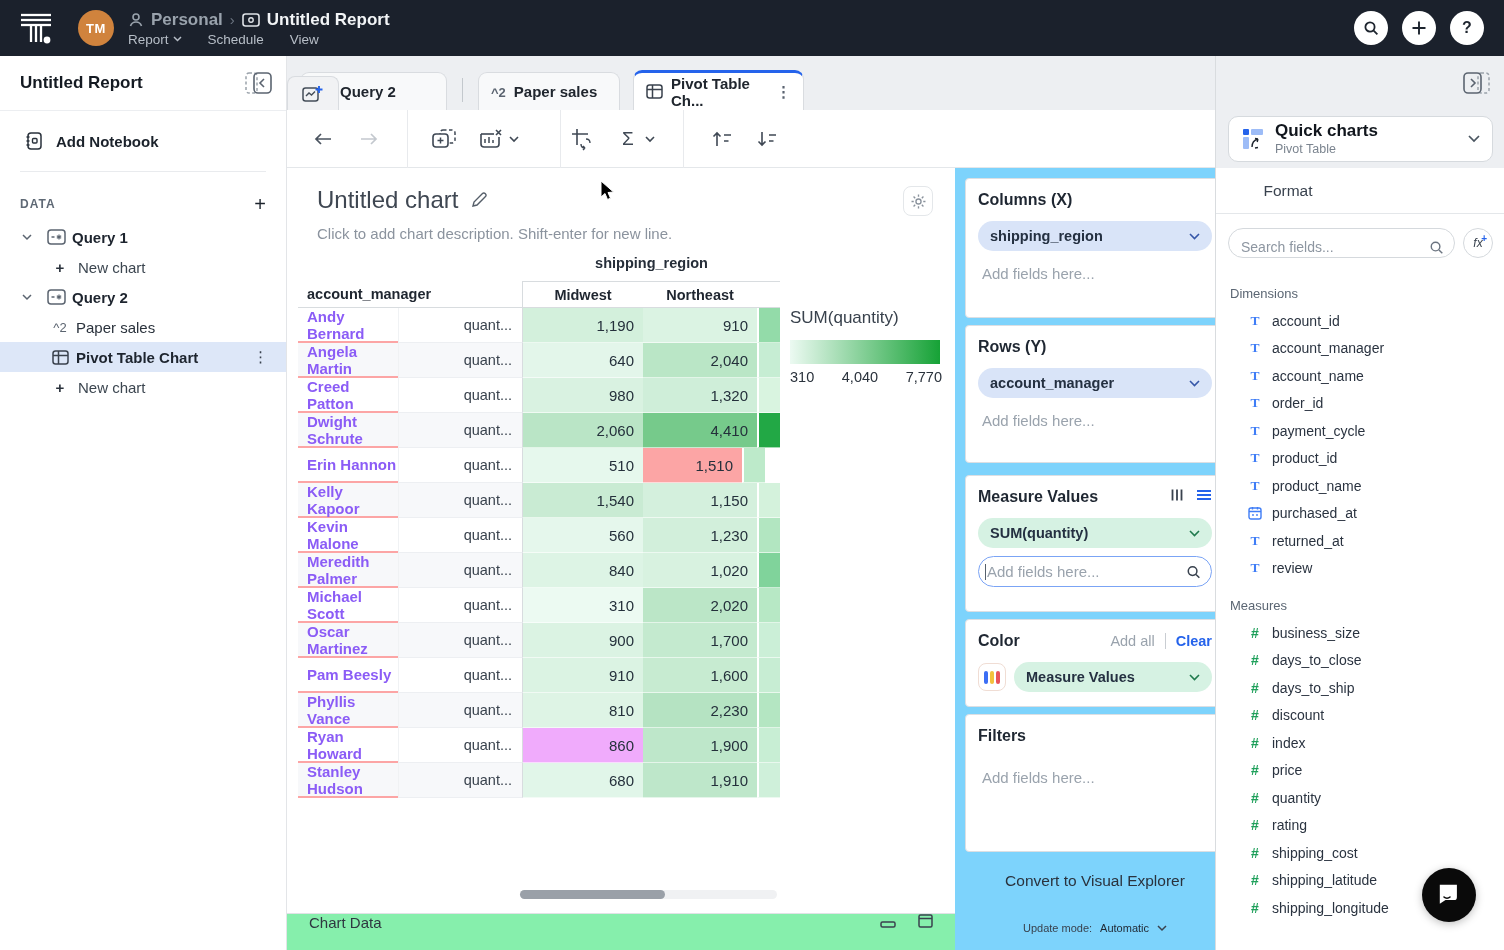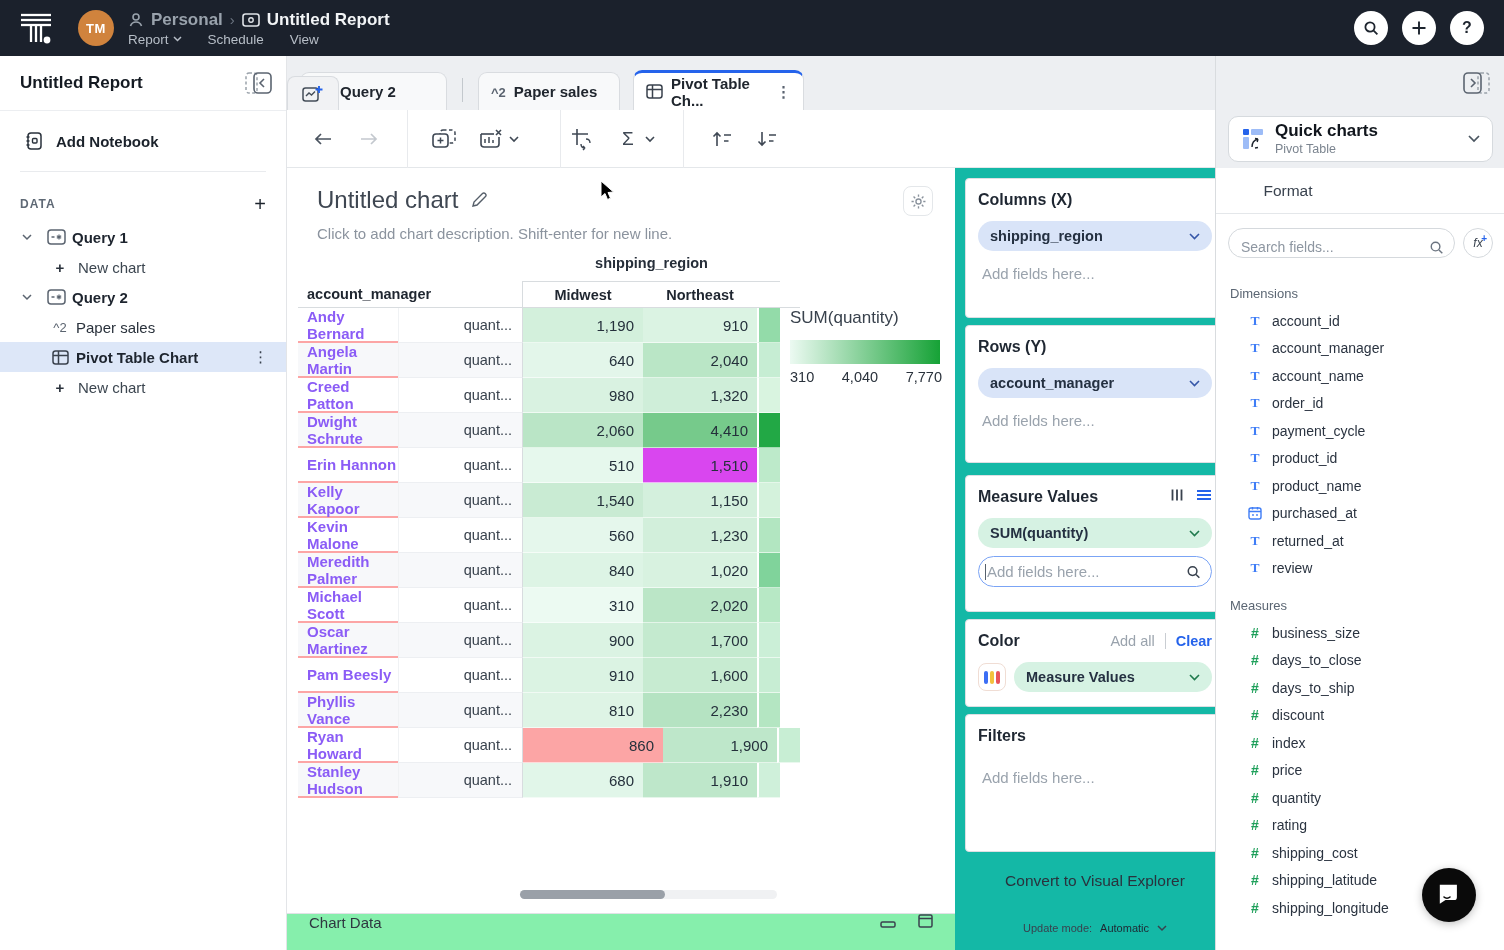--- a/index.html
+++ b/index.html
@@ -78,21 +78,21 @@
   .legend-bar { margin-top:12px; width:150px; height:24px; }
   .legend-ticks { margin-top:5px; display:flex; justify-content:space-between; font-size:14.5px; color:#2a323c; }
   .hscroll-track { position:absolute; left:233px; top:722px; width:257px; height:9px; background:#f0f1f3; border-radius:5px; }
   .hscroll-thumb { position:absolute; left:0; top:0; width:145px; height:9px; background:#9aa0a8; border-radius:5px; }
 
   .chartdata-bar { position:absolute; left:0; top:857px; width:668px; height:37px; background:#86efac; border-top:1px solid #e0e2e6; display:flex; align-items:flex-start; padding:0 22px; }
   .chartdata-label { font-size:15px; color:#2f3740; flex:1; }
   .cd-icons { display:flex; gap:22px; color:#3a424d; }
 
   
-  .config { position:absolute; left:668px; top:112px; width:280px; height:782px; background:#14b8a6; padding:10px; }
+  .config { position:absolute; left:668px; top:112px; width:280px; height:782px; background:#7dd3fc; padding:10px; }
   .cfg-card { background:#fff; border:1px solid #dcdfe3; border-radius:4px; padding:12px 12px; position:relative; }
   .cfg-title { font-size:16px; font-weight:700; color:#1f2732; }
   .pill { margin-top:12px; height:30px; border-radius:15px; display:flex; align-items:center; padding:0 12px; font-size:14.5px; font-weight:700; color:#243041; justify-content:space-between; }
   .pill.lav { background:#d9e4f8; }
   .pill.mint { background:#d6f2e3; }
   .addfields { margin-top:14px; font-size:15px; color:#9aa3ad; padding-left:4px; }
   .mv-icons { position:absolute; right:12px; top:12px; display:flex; gap:12px; align-items:center; }
   .search-pill { margin-top:8px; height:31px; border:1.5px solid #7ba4f5; border-radius:16px; background:#fff; display:flex; align-items:center; padding:0 10px 0 6px; }
   .search-pill input { border:none; outline:none; flex:1; font-size:15px; color:#303944; background:transparent; font-family:"Liberation Sans",sans-serif; }
   .search-pill input::placeholder { color:#9aa3ad; }
@@ -431,21 +431,21 @@
     <div class="c-name" style="background:#f7f8fa;">Dwight Schrute</div>
     <div class="c-meas" style="background:#f7f8fa;">quant...</div>
     <div class="c-val" style="width:120px;background:rgb(186,229,198)">2,060</div>
     <div class="c-val" style="width:114px;background:rgb(118,202,139)">4,410</div>
     <div class="c-strip" style="width:23px;background:#22a845"></div>
           </div>
           <div class="t-row">
     <div class="c-name" style="">Erin Hannon</div>
     <div class="c-meas" style="">quant...</div>
     <div class="c-val" style="width:120px;background:rgb(230,248,237)">510</div>
-    <div class="c-val" style="width:114px;background:#d946ef">1,510</div>
+    <div class="c-val" style="width:99px;background:#fca5a5">1,510</div>
     <div class="c-strip" style="width:23px;background:#bdeaca"></div>
           </div>
           <div class="t-row">
     <div class="c-name" style="background:#f7f8fa;">Kelly Kapoor</div>
     <div class="c-meas" style="background:#f7f8fa;">quant...</div>
     <div class="c-val" style="width:120px;background:rgb(201,235,211)">1,540</div>
     <div class="c-val" style="width:114px;background:rgb(212,240,221)">1,150</div>
     <div class="c-strip" style="width:23px;background:#d4f2dc"></div>
           </div>
           <div class="t-row">
@@ -486,21 +486,21 @@
           <div class="t-row">
     <div class="c-name" style="background:#f7f8fa;">Phyllis Vance</div>
     <div class="c-meas" style="background:#f7f8fa;">quant...</div>
     <div class="c-val" style="width:120px;background:rgb(222,244,229)">810</div>
     <div class="c-val" style="width:114px;background:rgb(181,227,194)">2,230</div>
     <div class="c-strip" style="width:23px;background:#b4e6c2"></div>
           </div>
           <div class="t-row">
     <div class="c-name" style="">Ryan Howard</div>
     <div class="c-meas" style="">quant...</div>
-    <div class="c-val" style="width:140px;background:#fca5a5">860</div>
+    <div class="c-val" style="width:120px;background:#f0abfc">860</div>
     <div class="c-val" style="width:114px;background:rgb(190,231,202)">1,900</div>
     <div class="c-strip" style="width:23px;background:#c8eed4"></div>
           </div>
           <div class="t-row">
     <div class="c-name" style="background:#f7f8fa;">Stanley Hudson</div>
     <div class="c-meas" style="background:#f7f8fa;">quant...</div>
     <div class="c-val" style="width:120px;background:rgb(225,246,233)">680</div>
     <div class="c-val" style="width:114px;background:rgb(190,231,202)">1,910</div>
     <div class="c-strip" style="width:23px;background:#cff0da"></div>
           </div>

